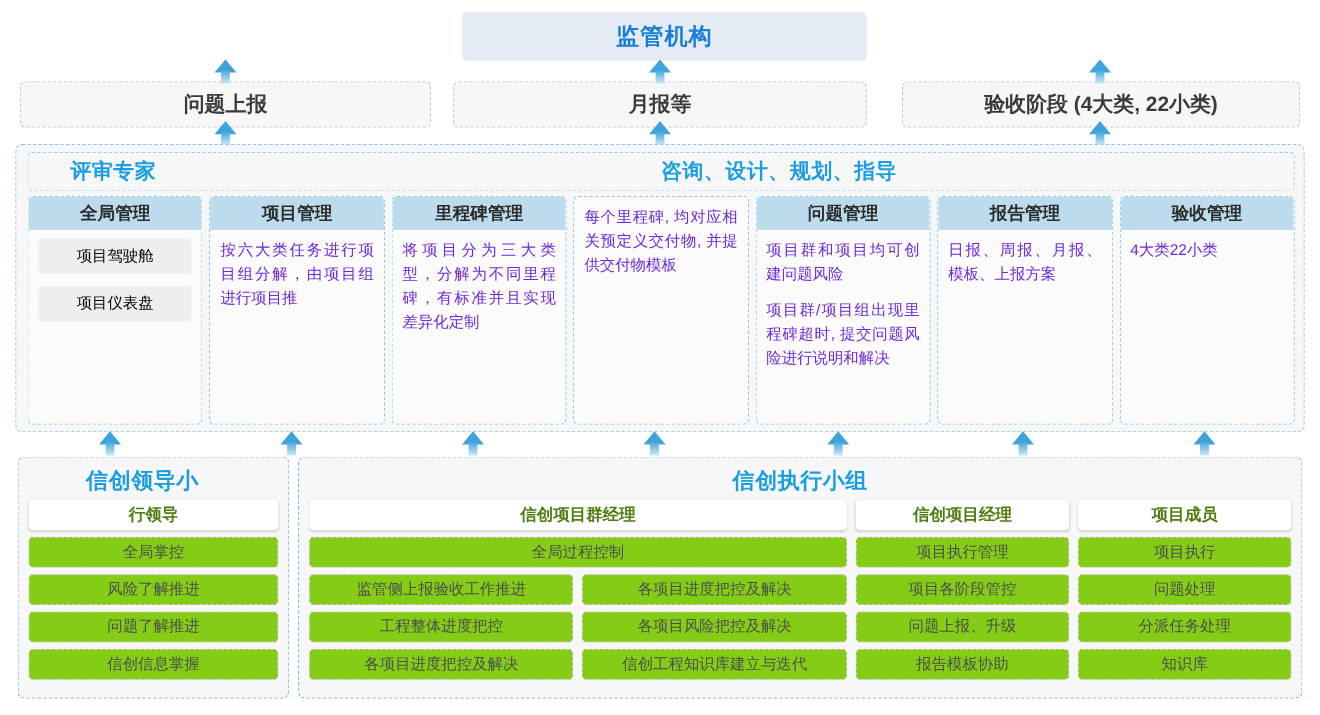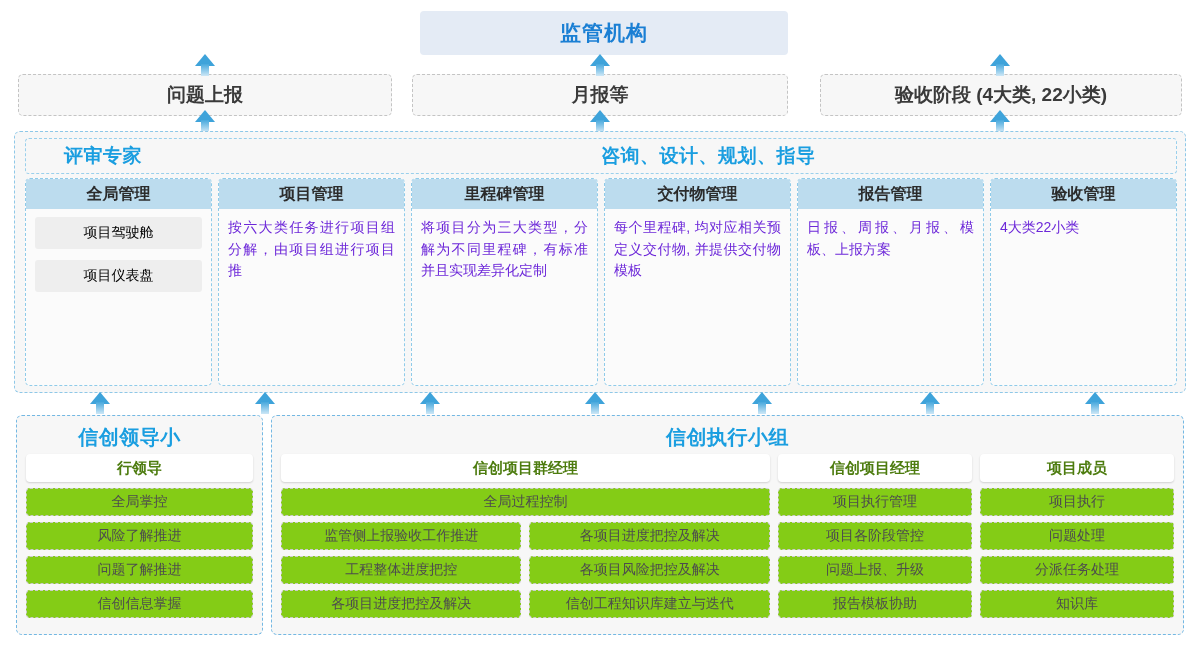--- a/index.html
+++ b/index.html
@@ -180,26 +180,32 @@
       </div>
 
       <div class="mgmt-col">
         <div class="col-head">里程碑管理</div>
         <div class="col-body">
           <div class="para">将项目分为三大类型，分解为不同里程碑，有标准并且实现差异化定制</div>
         </div>
       </div>
 
       <div class="mgmt-col">
-        <div class="col-head">交付物管理</div>
         <div class="col-body">
           <div class="para">每个里程碑, 均对应相关预定义交付物, 并提供交付物模板</div>
         </div>
       </div>
 
+      <div class="mgmt-col">
+        <div class="col-head">问题管理</div>
+        <div class="col-body">
+          <div class="para">项目群和项目均可创建问题风险</div>
+          <div class="para">项目群/项目组出现里程碑超时, 提交问题风险进行说明和解决</div>
+        </div>
+      </div>
 
       <div class="mgmt-col">
         <div class="col-head">报告管理</div>
         <div class="col-body">
           <div class="para">日报、周报、月报、模板、上报方案</div>
         </div>
       </div>
 
       <div class="mgmt-col">
         <div class="col-head">验收管理</div>

